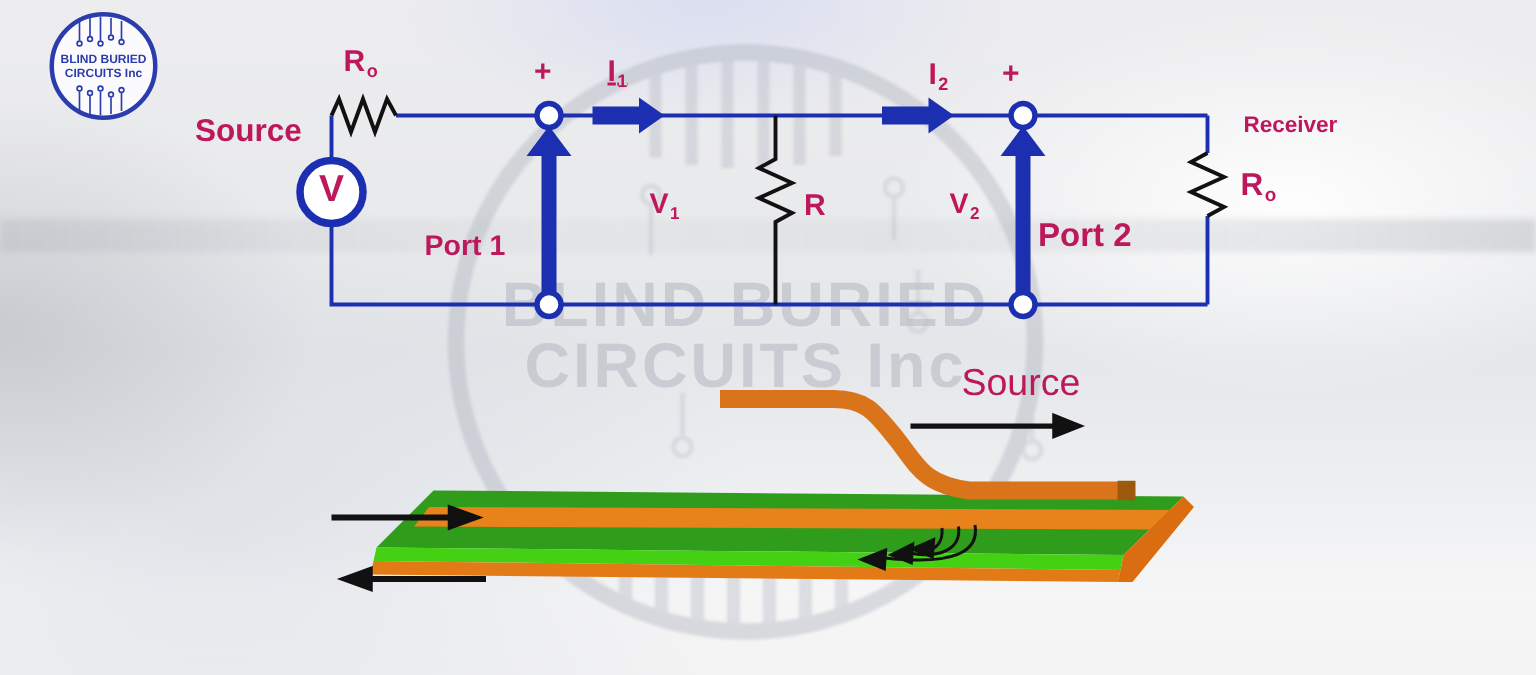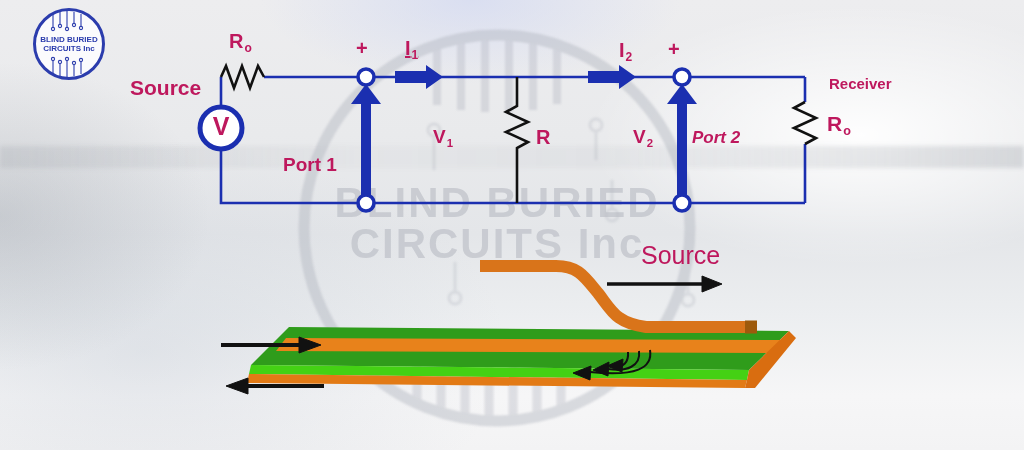--- a/index.html
+++ b/index.html
@@ -134,21 +134,21 @@
 <div class="lbl" style="left:207px;top:112px;width:28px;text-align:center;font-size:25px;">V</div>
 <div class="lbl" style="left:229px;top:30px;font-size:20px;"><span>R</span><sub>o</sub></div>
 <div class="lbl" style="left:356px;top:37px;font-size:20px;">+</div>
 <div class="lbl" style="left:405px;top:37px;font-size:20px;text-decoration:underline;"><span>I</span><sub>1</sub></div>
 <div class="lbl" style="left:283px;top:126px;font-size:19px;margin-top:28px;">Port 1</div>
 <div class="lbl" style="left:386px;top:126px;font-size:19px;margin-left:47px;"><span>V</span><sub>1</sub></div>
 <div class="lbl" style="left:536px;top:126px;font-size:20px;">R</div>
 <div class="lbl" style="left:619px;top:39px;font-size:20px;"><span>I</span><sub>2</sub></div>
 <div class="lbl" style="left:668px;top:38px;font-size:20px;">+</div>
 <div class="lbl" style="left:633px;top:126px;font-size:19px;"><span>V</span><sub>2</sub></div>
-<div class="lbl" style="left:692px;top:128px;font-size:17px;font-style:italic;">Port 2</div>
+<div class="lbl" style="left:692px;top:144px;font-size:22px;">Port 2</div>
 <div class="lbl" style="left:815px;top:75px;font-size:15px;margin-left:14px;">Receiver</div>
 <div class="lbl" style="left:827px;top:112px;font-size:21px;"><span>R</span><sub>o</sub></div>
 <div class="lbl" style="left:641px;top:241px;font-size:25px;font-weight:normal;">Source</div>
 
 <div class="abs logo">
   <svg class="abs" style="left:0;top:0;" width="66" height="66" viewBox="0 0 66 66">
     <g stroke="#2b3cad" fill="none" stroke-width="1.1">
       <line x1="17" y1="3" x2="17" y2="16"></line>
         <circle cx="17" cy="18" r="1.6"></circle>
       <line x1="24" y1="1" x2="24" y2="13"></line>

